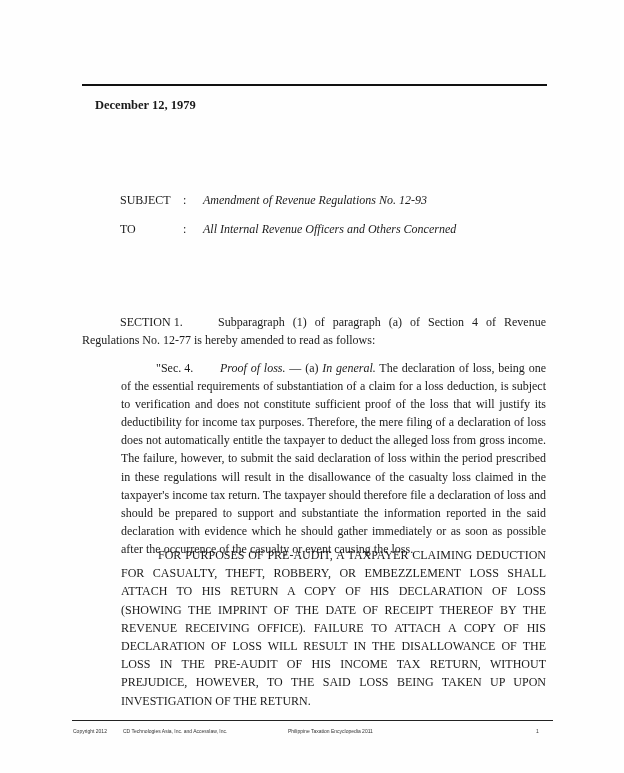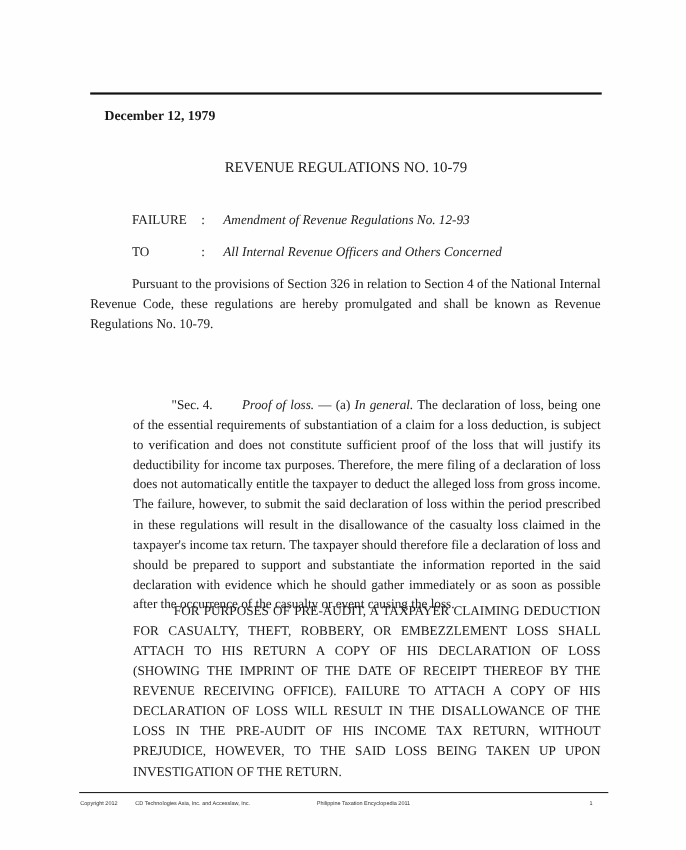--- a/index.html
+++ b/index.html
@@ -136,36 +136,35 @@
 </style>
 </head>
 <body>
 
 <div class="page">
 
   <div class="top-rule"></div>
 
   <div class="date">December 12, 1979</div>
 
-  <div class="title">REVENUE REGULATIONS NO. 10-79</div>
 
   <div class="meta-row" style="top:192px;">
-    <span class="label">FAILURE</span>
+    <span class="label">SUBJECT</span>
     <span class="colon">:</span>
     <span class="value">Amendment of Revenue Regulations No. 12-93</span>
   </div>
 
   <div class="meta-row" style="top:221px;">
     <span class="label">TO</span>
     <span class="colon">:</span>
     <span class="value">All Internal Revenue Officers and Others Concerned</span>
   </div>
 
-  <div class="para p1">Pursuant to the provisions of Section 326 in relation to Section 4 of the National Internal Revenue Code, these regulations are hereby promulgated and shall be known as Revenue Regulations No. 10-79.</div>
 
+  <div class="para p2"><span class="sec-label">SECTION 1.</span><span>Subparagraph (1) of paragraph (a) of Section 4 of Revenue Regulations No. 12-77 is hereby amended to read as follows:</span></div>
 
   <div class="para p3"><span class="sec-num">"Sec. 4.</span><em>Proof of loss.</em><span> — (a) </span><em>In general.</em><span> The declaration of loss, being one of the essential requirements of substantiation of a claim for a loss deduction, is subject to verification and does not constitute sufficient proof of the loss that will justify its deductibility for income tax purposes. Therefore, the mere filing of a declaration of loss does not automatically entitle the taxpayer to deduct the alleged loss from gross income. The failure, however, to submit the said declaration of loss within the period prescribed in these regulations will result in the disallowance of the casualty loss claimed in the taxpayer's income tax return. The taxpayer should therefore file a declaration of loss and should be prepared to support and substantiate the information reported in the said declaration with evidence which he should gather immediately or as soon as possible after the occurrence of the casualty or event causing the loss.</span></div>
 
   <div class="para p4">FOR PURPOSES OF PRE-AUDIT, A TAXPAYER CLAIMING DEDUCTION FOR CASUALTY, THEFT, ROBBERY, OR EMBEZZLEMENT LOSS SHALL ATTACH TO HIS RETURN A COPY OF HIS DECLARATION OF LOSS (SHOWING THE IMPRINT OF THE DATE OF RECEIPT THEREOF BY THE REVENUE RECEIVING OFFICE). FAILURE TO ATTACH A COPY OF HIS DECLARATION OF LOSS WILL RESULT IN THE DISALLOWANCE OF THE LOSS IN THE PRE-AUDIT OF HIS INCOME TAX RETURN, WITHOUT PREJUDICE, HOWEVER, TO THE SAID LOSS BEING TAKEN UP UPON INVESTIGATION OF THE RETURN.</div>
 
   <div class="bottom-rule"></div>
 
   <div class="footer f-copyright">Copyright 2012</div>
   <div class="footer f-company">CD Technologies Asia, Inc. and Accesslaw, Inc.</div>
   <div class="footer f-pub">Philippine Taxation Encyclopedia 2011</div>

